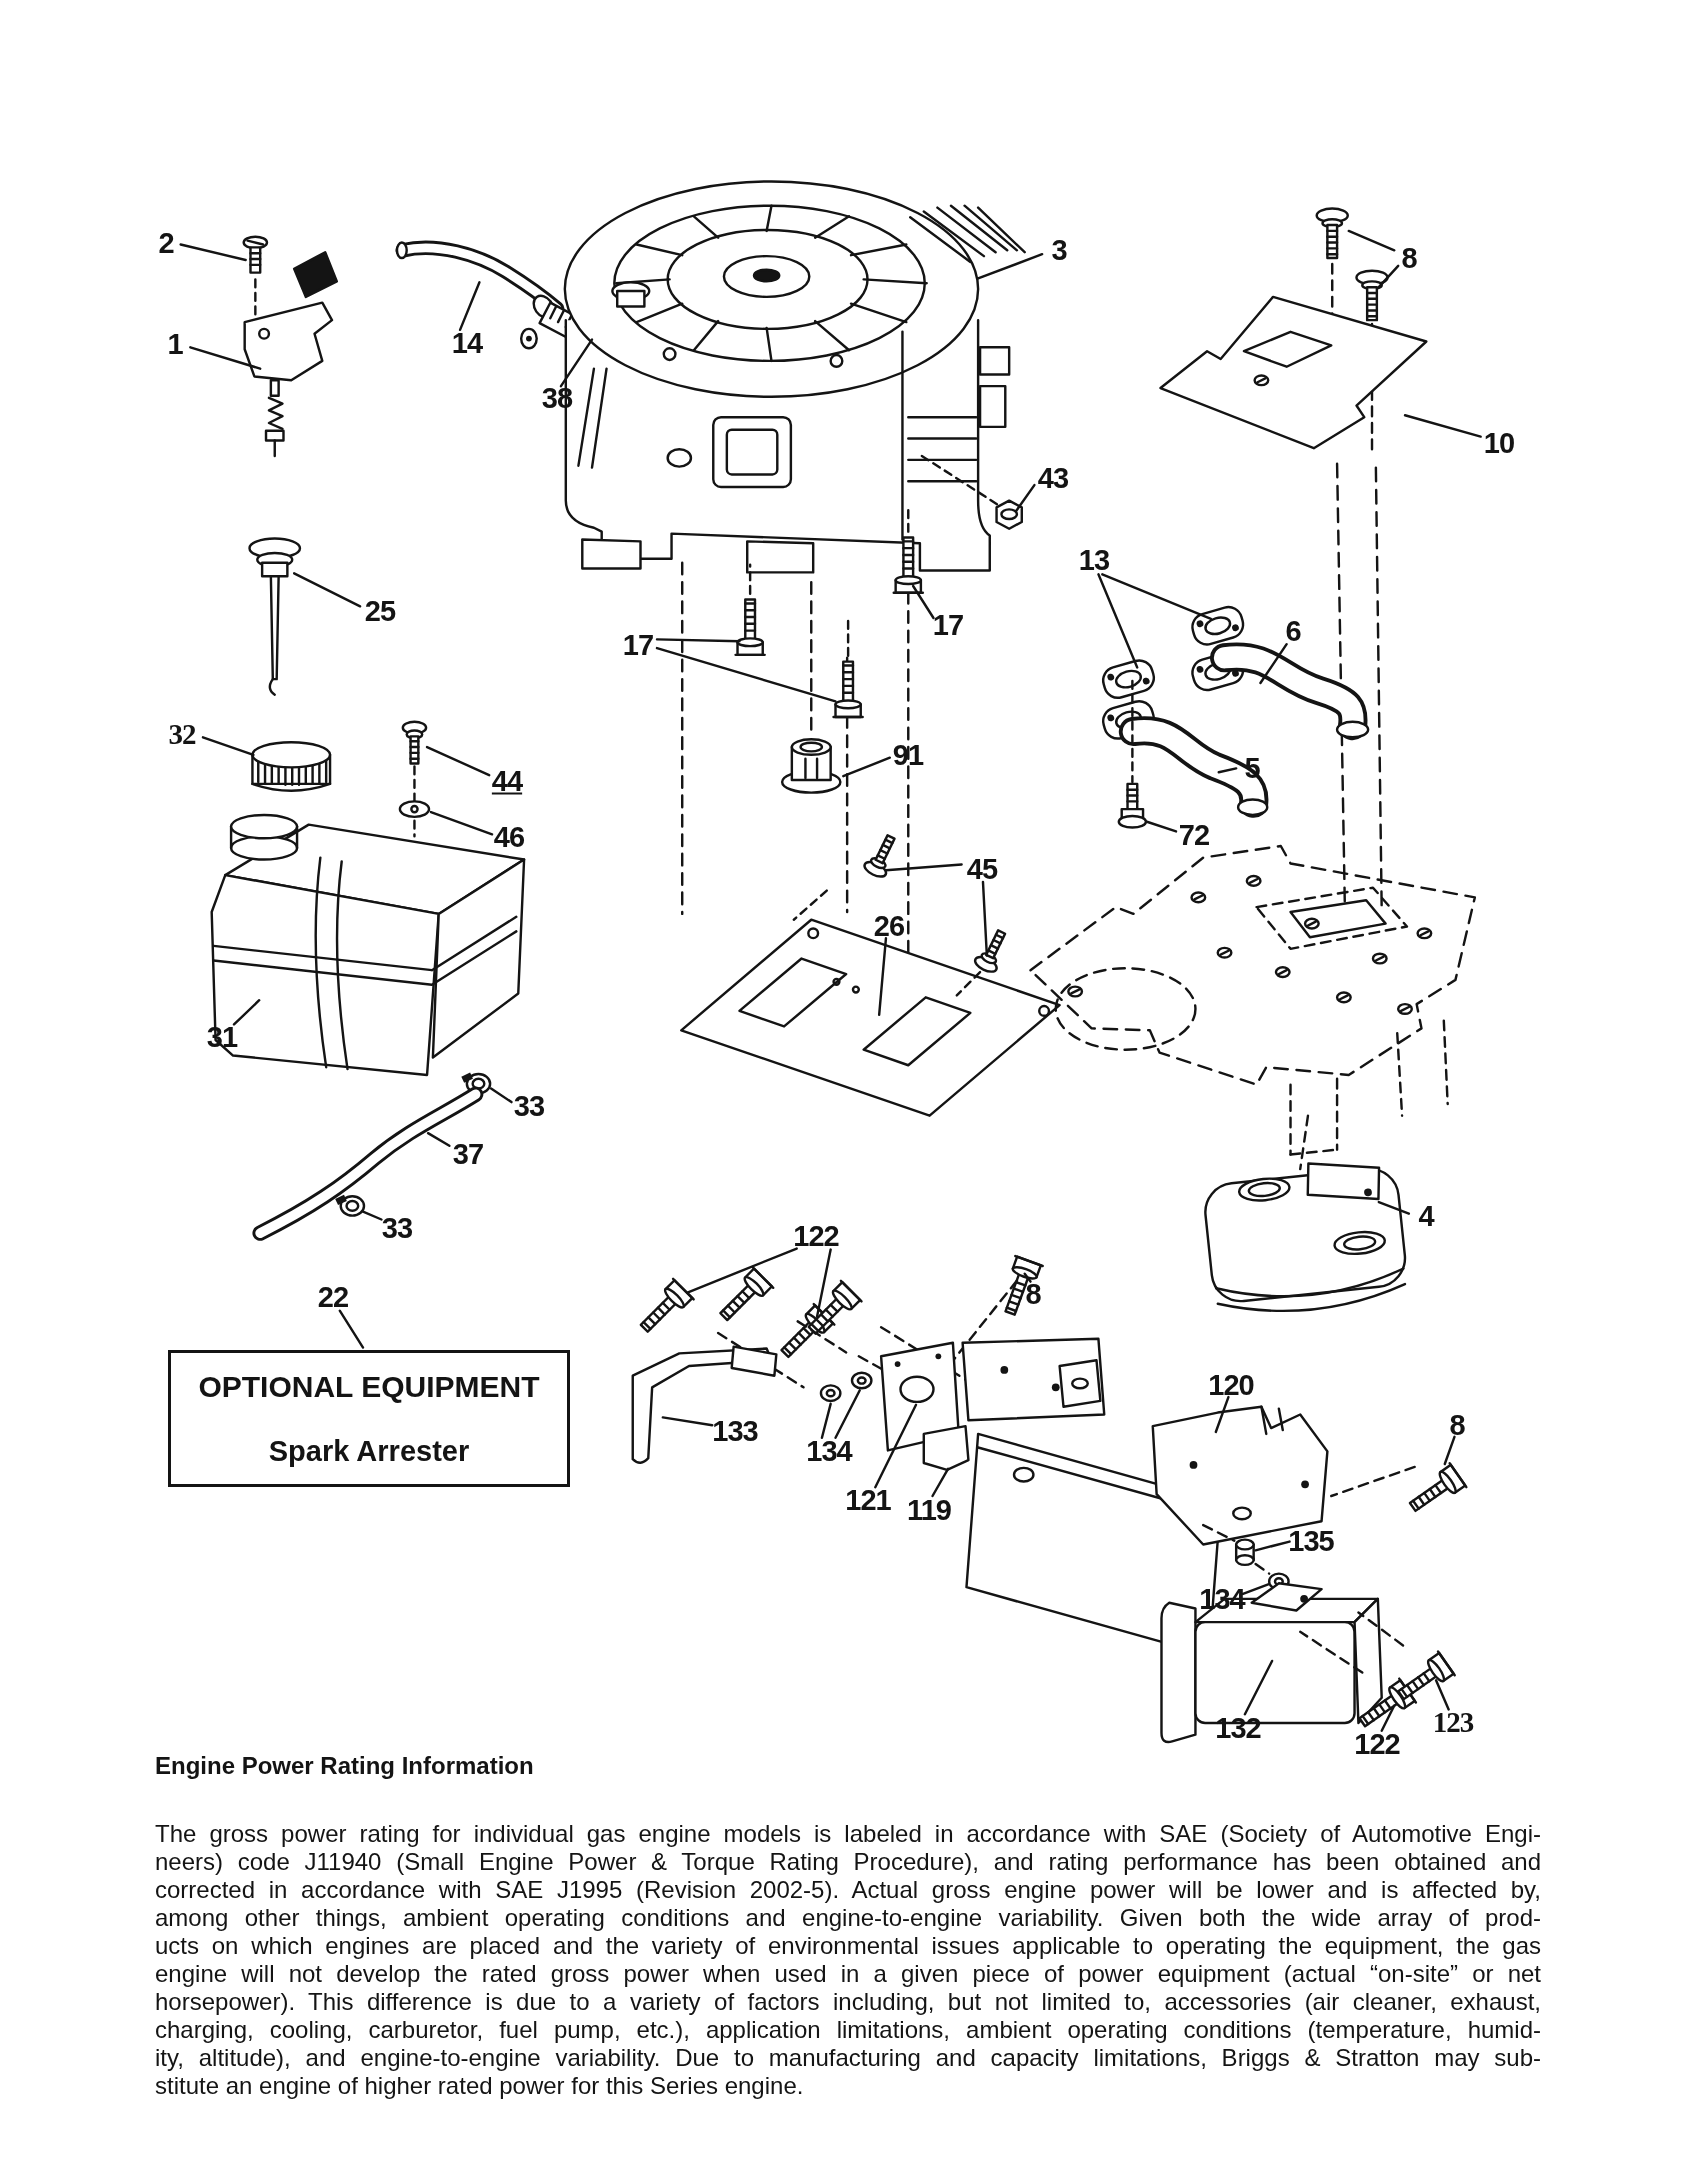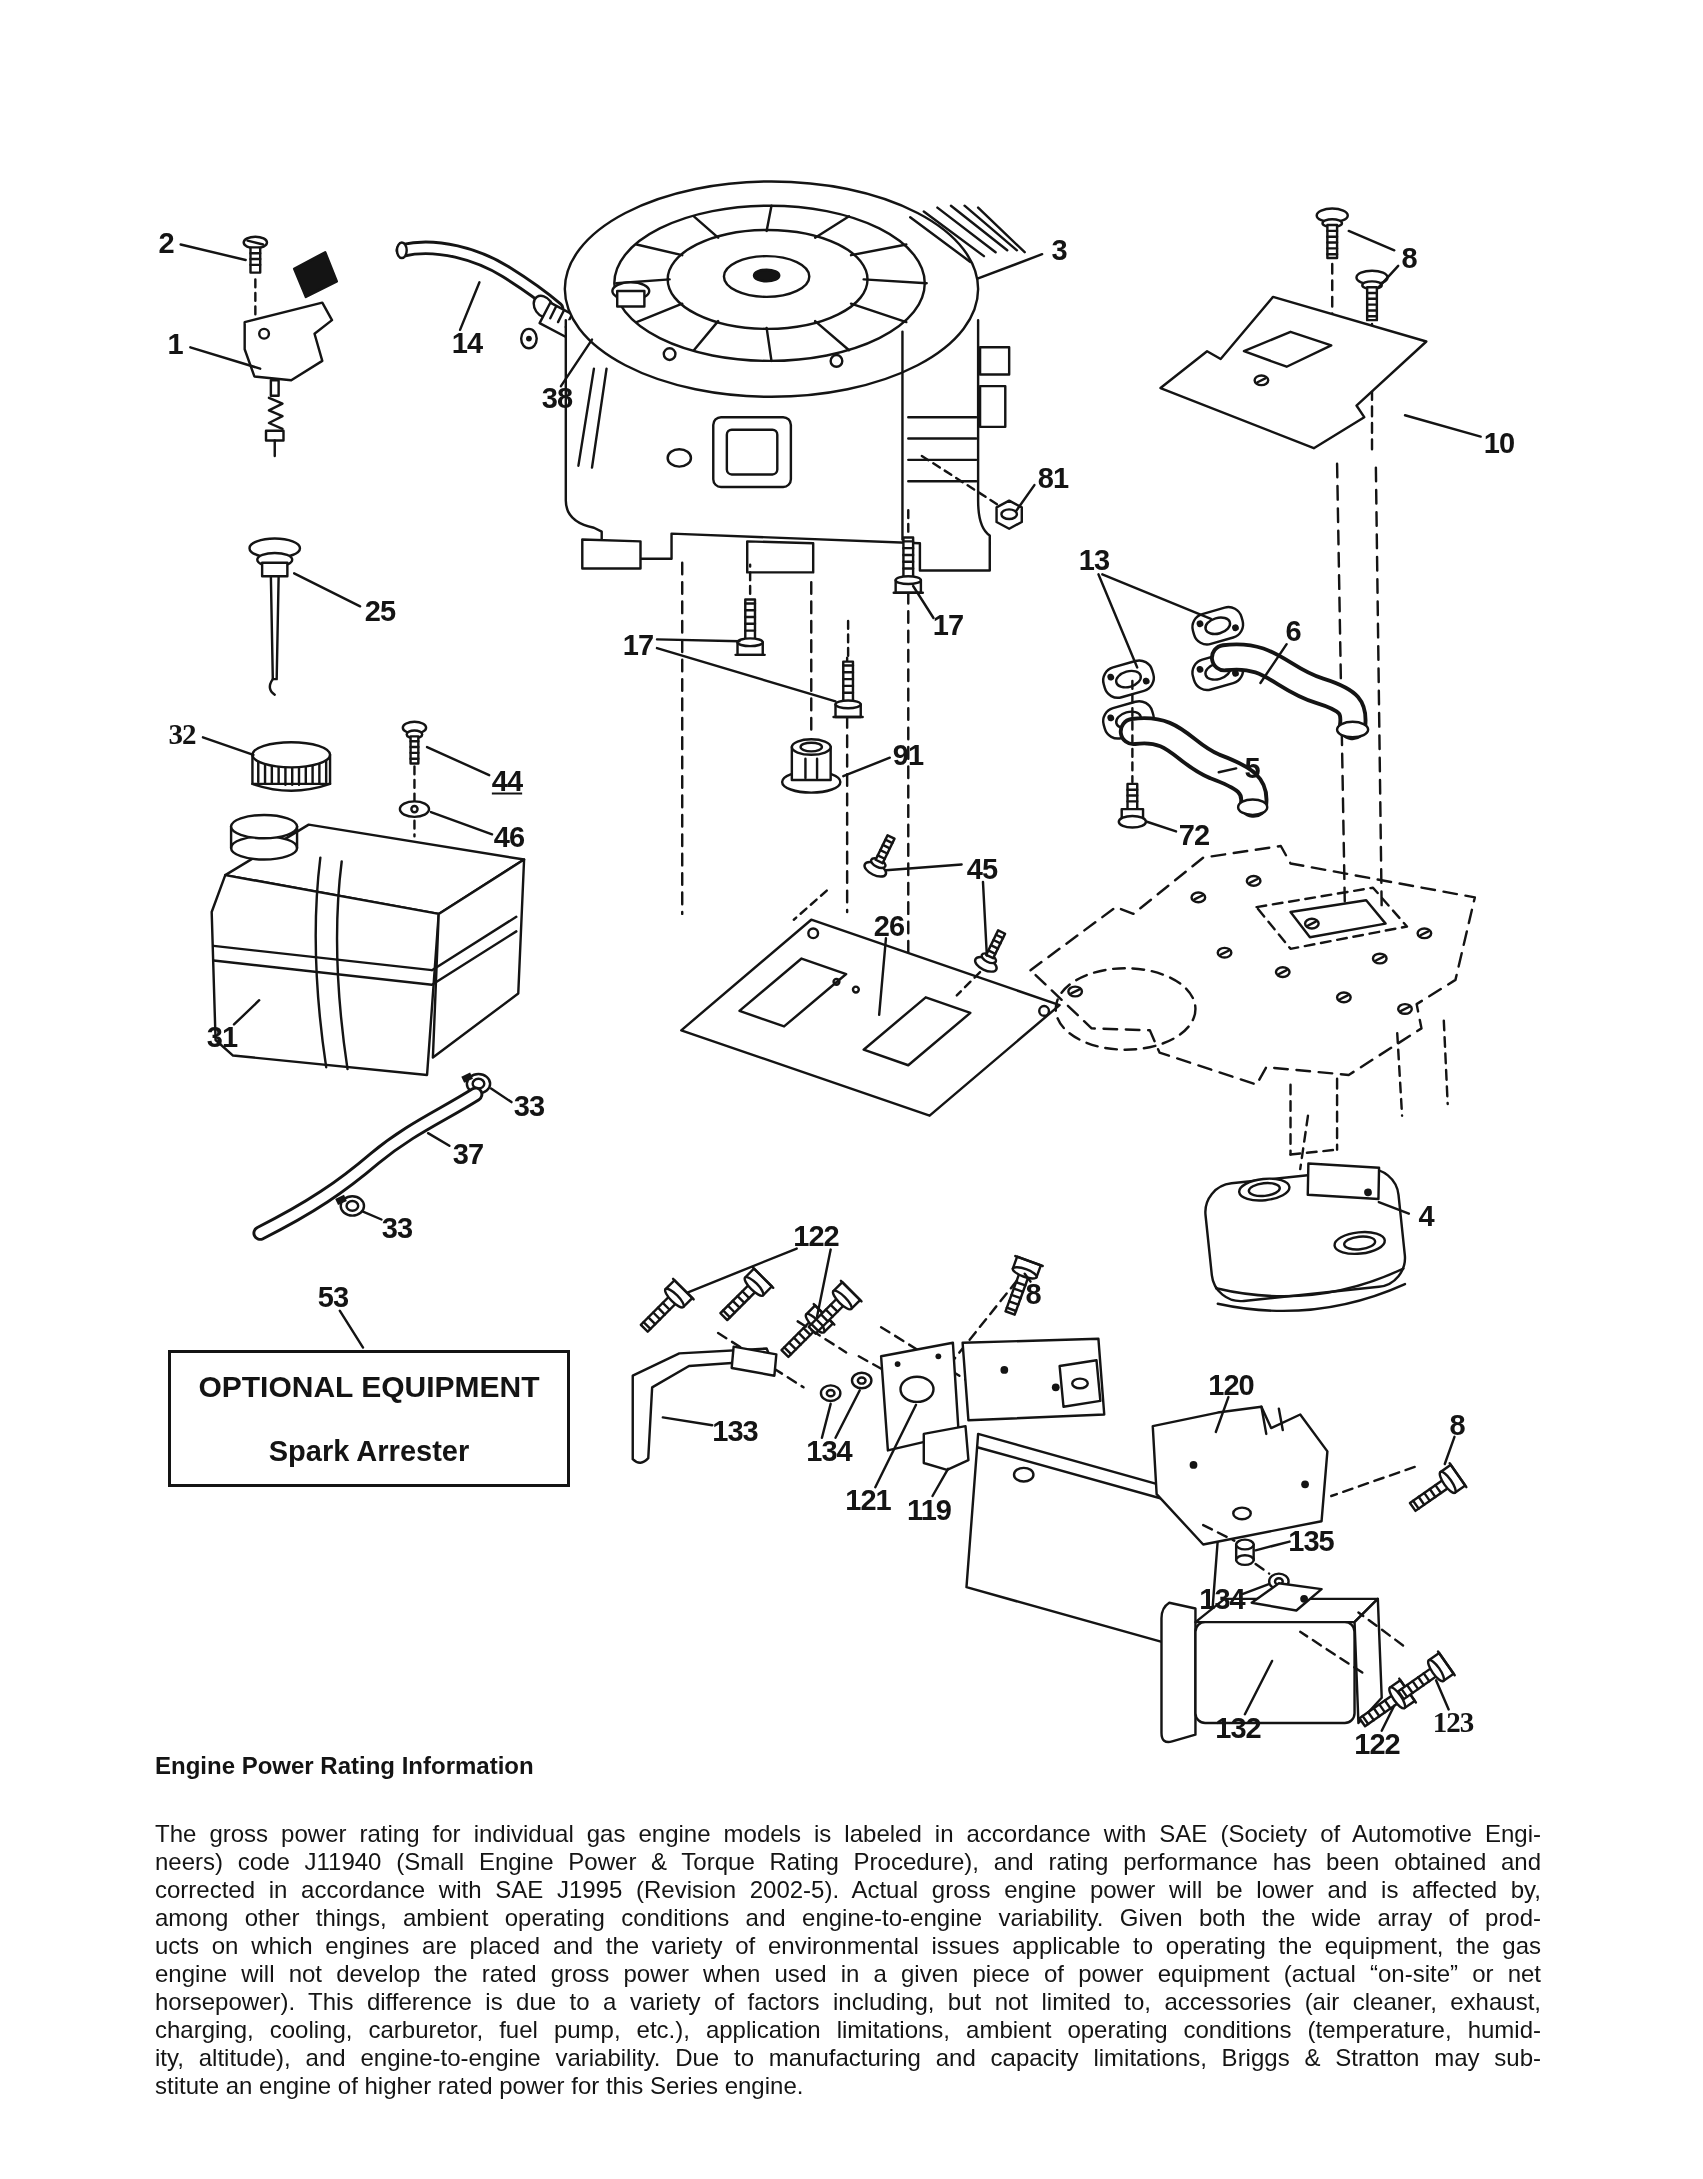--- a/index.html
+++ b/index.html
@@ -402,39 +402,39 @@
   </svg>
 
   <div id="callouts">
       <div class="callout" style="left: 166px; top: 243px;">2</div>
       <div class="callout" style="left: 175px; top: 344px;">1</div>
       <div class="callout" style="left: 451px; top: 343px; margin-left: 16px;">14</div>
       <div class="callout" style="left: 557px; top: 398px;">38</div>
       <div class="callout" style="left: 1059px; top: 250px;">3</div>
       <div class="callout" style="left: 1409px; top: 258px;">8</div>
       <div class="callout" style="left: 1499px; top: 443px;">10</div>
-      <div class="callout" style="left: 1053px; top: 478px;">81</div>
+      <div class="callout" style="left: 1053px; top: 478px;">43</div>
       <div class="callout" style="left: 1094px; top: 560px;">13</div>
       <div class="callout" style="left: 1293px; top: 631px;">6</div>
       <div class="callout" style="left: 1252px; top: 768px;">5</div>
       <div class="callout" style="left: 1194px; top: 835px;">72</div>
       <div class="callout" style="left: 380px; top: 611px;">25</div>
       <div class="callout" style="left: 638px; top: 645px;">17</div>
       <div class="callout" style="left: 948px; top: 625px;">17</div>
       <div class="callout" style="left: 182px; top: 734px; font-family: Liberation Serif, serif;">32</div>
       <div class="callout" style="left: 507px; top: 781px; text-decoration: underline;">44</div>
       <div class="callout" style="left: 509px; top: 837px;">46</div>
       <div class="callout" style="left: 908px; top: 755px;">91</div>
       <div class="callout" style="left: 982px; top: 869px;">45</div>
       <div class="callout" style="left: 889px; top: 926px;">26</div>
       <div class="callout" style="left: 222px; top: 1037px;">31</div>
       <div class="callout" style="left: 529px; top: 1106px;">33</div>
       <div class="callout" style="left: 468px; top: 1154px;">37</div>
       <div class="callout" style="left: 397px; top: 1228px;">33</div>
-      <div class="callout" style="left: 333px; top: 1297px;">53</div>
+      <div class="callout" style="left: 333px; top: 1297px;">22</div>
       <div class="callout" style="left: 1426px; top: 1216px;">4</div>
       <div class="callout" style="left: 816px; top: 1236px;">122</div>
       <div class="callout" style="left: 1033px; top: 1294px;">8</div>
       <div class="callout" style="left: 735px; top: 1431px;">133</div>
       <div class="callout" style="left: 829px; top: 1451px;">134</div>
       <div class="callout" style="left: 868px; top: 1500px;">121</div>
       <div class="callout" style="left: 929px; top: 1510px;">119</div>
       <div class="callout" style="left: 1231px; top: 1385px;">120</div>
       <div class="callout" style="left: 1457px; top: 1425px;">8</div>
       <div class="callout" style="left: 1311px; top: 1541px;">135</div>

